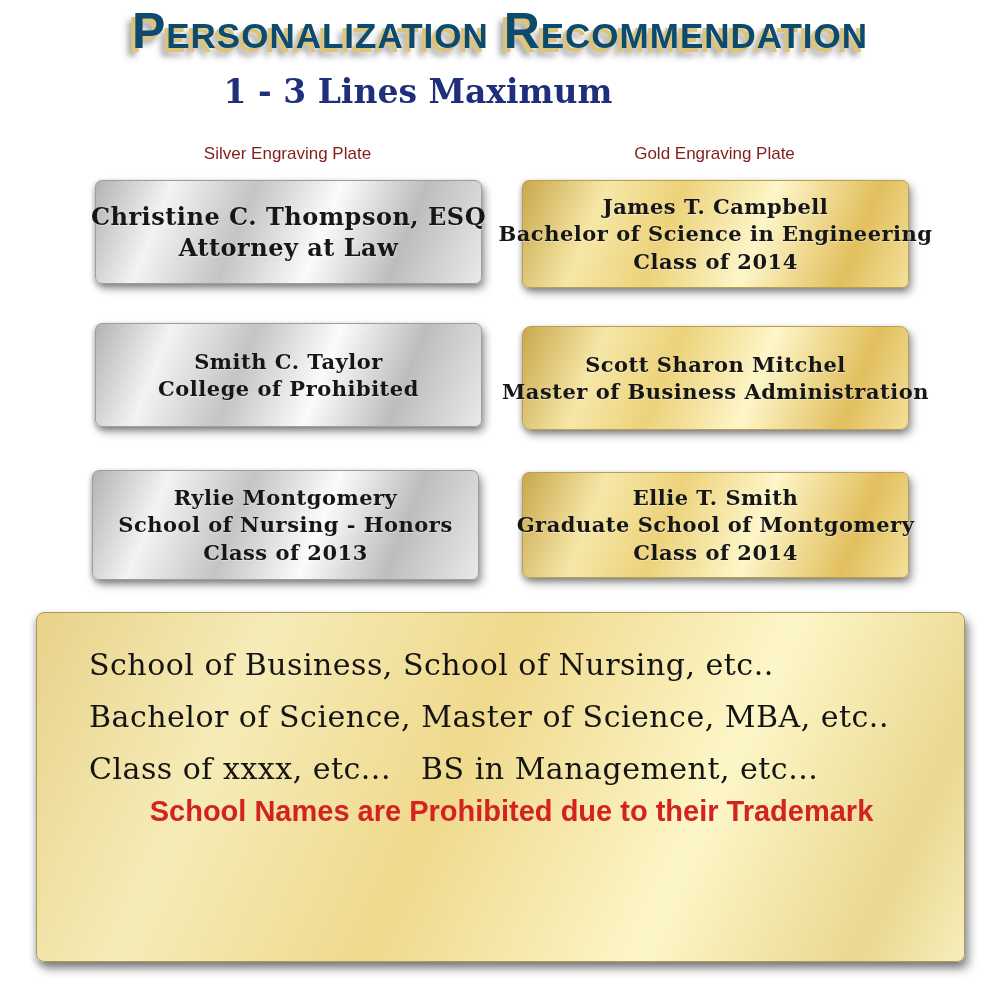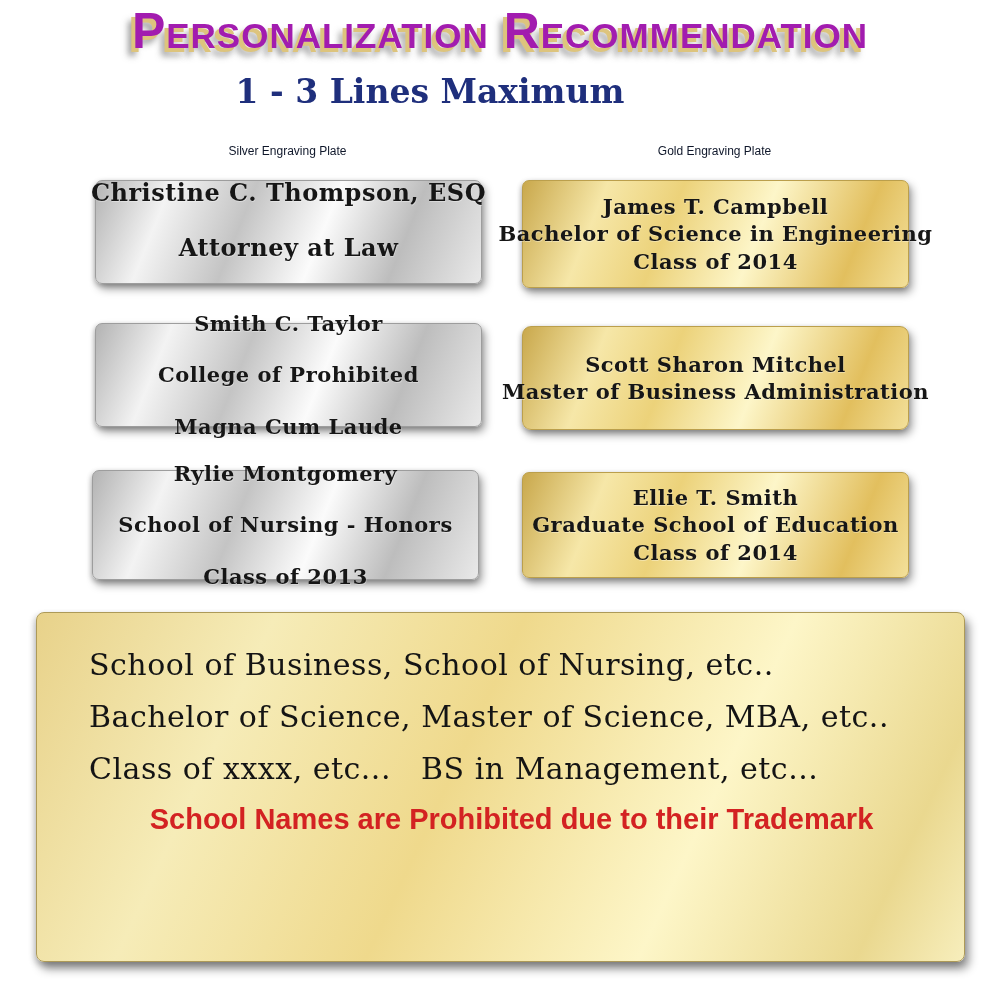--- a/index.html
+++ b/index.html
@@ -13,56 +13,55 @@
 
   
   .main-title{
     position:absolute;top:2px;left:0;width:1000px;
     text-align:center;
     font-family:"Liberation Sans", sans-serif;
     font-variant:small-caps;
     font-weight:bold;
     font-size:50px;
     letter-spacing:1px;
-    color:#a21caf;
+    color:#0c4a6e;
     text-shadow:-4px 4px 0 #ddc47d, -7px 8px 6px rgba(70,70,70,0.55);
   }
   .sub-title{
-    position:absolute;top:72px;left:12px;width:836px;
+    position:absolute;top:72px;left:0;width:836px;
     text-align:center;
     font-family:"DejaVu Serif", serif;
     font-weight:bold;
     font-size:33px;
     color:#1f2f7c;
   }
 
   
   .col-header{
     position:absolute;
     width:385px;
     text-align:center;
-    font-size:12px;
-    color:#0f172a;
+    font-size:17px;
+    color:#7f1d1d;
   }
   #silver-header{left:95px;top:144px;}
   #gold-header{left:522px;top:144px;}
 
   
   .plate{
     position:absolute;
     width:385px;height:102px;
     border-radius:7px;
     display:flex;flex-direction:column;
     align-items:center;justify-content:center;
     box-shadow:3px 5px 9px rgba(0,0,0,0.38), -1px 2px 5px rgba(0,0,0,0.22);
   }
   .plate.silver{
     background:linear-gradient(112deg,#b3b3b3 0%,#f3f3f3 18%,#c4c4c4 38%,#fbfbfb 58%,#bdbdbd 78%,#e9e9e9 100%);
     border:1px solid #9d9d9d;
-    gap:24px;
   }
   .plate.gold{
     background:linear-gradient(112deg,#c9a84c 0%,#f6e7a8 20%,#ecd27a 38%,#fdf6c9 60%,#e2bf5e 84%,#f3e09a 100%);
     border:1px solid #bb9f4c;
   }
   .engrave-line{
     display:block;
     font-family:"DejaVu Serif", serif;
     font-weight:bold;
     font-size:21px;
@@ -99,21 +98,20 @@
     font-family:"DejaVu Serif", serif;
     font-weight:normal;
     font-size:30px;
     line-height:52px;
     color:#141414;
     letter-spacing:0.5px;
     white-space:pre;
   }
   .warning-line{
     display:block;
-    margin-top:8px;
     width:100%;
     text-align:center;
     font-family:"Liberation Sans", sans-serif;
     font-weight:bold;
     font-size:29px;
     color:#d32222;
   }
 </style>
 </head>
 <body>
@@ -127,41 +125,40 @@
   <div class="col-header" id="gold-header">Gold Engraving Plate</div>
 
   <div class="plate silver two-line" id="plate-s1">
     <span class="engrave-line">Christine C. Thompson, ESQ</span>
     <span class="engrave-line">Attorney at Law</span>
     <span class="engrave-line"></span>
   </div>
   <div class="plate silver" id="plate-s2">
     <span class="engrave-line">Smith C. Taylor</span>
     <span class="engrave-line">College of Prohibited</span>
-    <span class="engrave-line">Magna Cum Laude</span>
   </div>
   <div class="plate silver" id="plate-s3">
     <span class="engrave-line">Rylie Montgomery</span>
     <span class="engrave-line">School of Nursing - Honors</span>
     <span class="engrave-line">Class of 2013</span>
   </div>
 
   <div class="plate gold" id="plate-g1">
     <span class="engrave-line">James T. Campbell</span>
     <span class="engrave-line">Bachelor of Science in Engineering</span>
     <span class="engrave-line">Class of 2014</span>
   </div>
   <div class="plate gold" id="plate-g2">
     <span class="engrave-line">Scott Sharon Mitchel</span>
     <span class="engrave-line">Master of Business Administration</span>
     <span class="engrave-line"></span>
   </div>
   <div class="plate gold" id="plate-g3">
     <span class="engrave-line">Ellie T. Smith</span>
-    <span class="engrave-line">Graduate School of Education</span>
+    <span class="engrave-line">Graduate School of Montgomery</span>
     <span class="engrave-line">Class of 2014</span>
   </div>
 
   <div class="examples-panel">
     <span class="ex-line">School of Business, School of Nursing, etc..</span>
     <span class="ex-line">Bachelor of Science, Master of Science, MBA, etc..</span>
     <span class="ex-line">Class of xxxx, etc...   BS in Management, etc...</span>
     <span class="warning-line">School Names are Prohibited due to their Trademark</span>
   </div>
 

